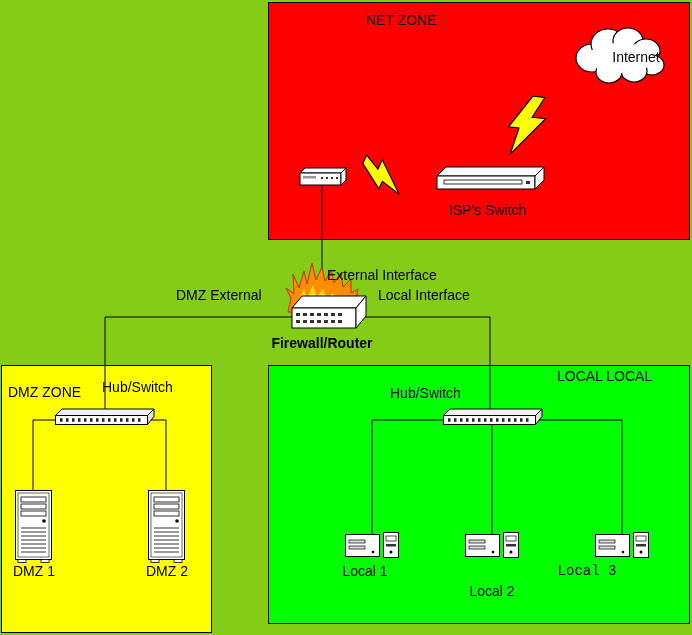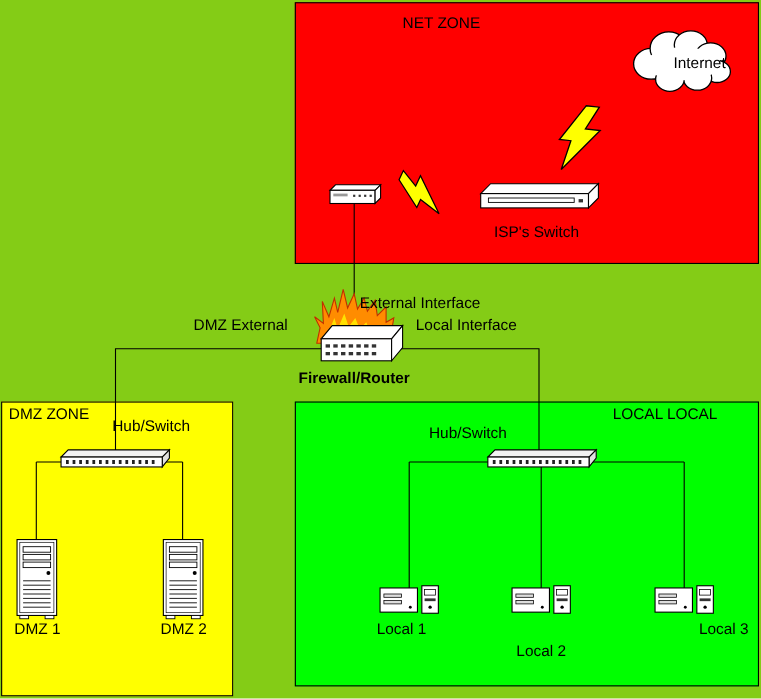--- a/index.html
+++ b/index.html
@@ -153,24 +153,24 @@
   </svg>
 
   <div class="lbl" style="left:366px;top:13px;">NET ZONE</div>
   <div class="lbl center" style="left:636px;top:50px;">Internet</div>
   <div class="lbl" style="left:449px;top:203px;">ISP's Switch</div>
   <div class="lbl" style="left:327px;top:240px;margin-top:28px;">External Interface</div>
   <div class="lbl" style="left:176px;top:288px;">DMZ External</div>
   <div class="lbl" style="left:378px;top:288px;">Local Interface</div>
   <div class="lbl center bold" style="left:322px;top:336px;">Firewall/Router</div>
 
-  <div class="lbl" style="left:8px;top:369px;">DMZ ZONE</div>
+  <div class="lbl" style="left:8px;top:385px;">DMZ ZONE</div>
   <div class="lbl" style="left:102px;top:380px;">Hub/Switch</div>
   <div class="lbl center" style="left:34px;top:564px;text-align:center;">DMZ 1</div>
   <div class="lbl center" style="left:167px;top:564px;">DMZ 2</div>
 
   <div class="lbl" style="left:557px;top:369px;">LOCAL LOCAL</div>
   <div class="lbl" style="left:390px;top:386px;">Hub/Switch</div>
   <div class="lbl center" style="left:365px;top:564px;">Local 1</div>
   <div class="lbl center" style="left:492px;top:584px;">Local 2</div>
-  <div class="lbl center" style="left:658px;top:564px;">Local 3</div>
+  <div class="lbl center" style="left:587px;top:564px;font-family:Liberation Mono, monospace;">Local 3</div>
 
 </div>
 
 </body></html>

